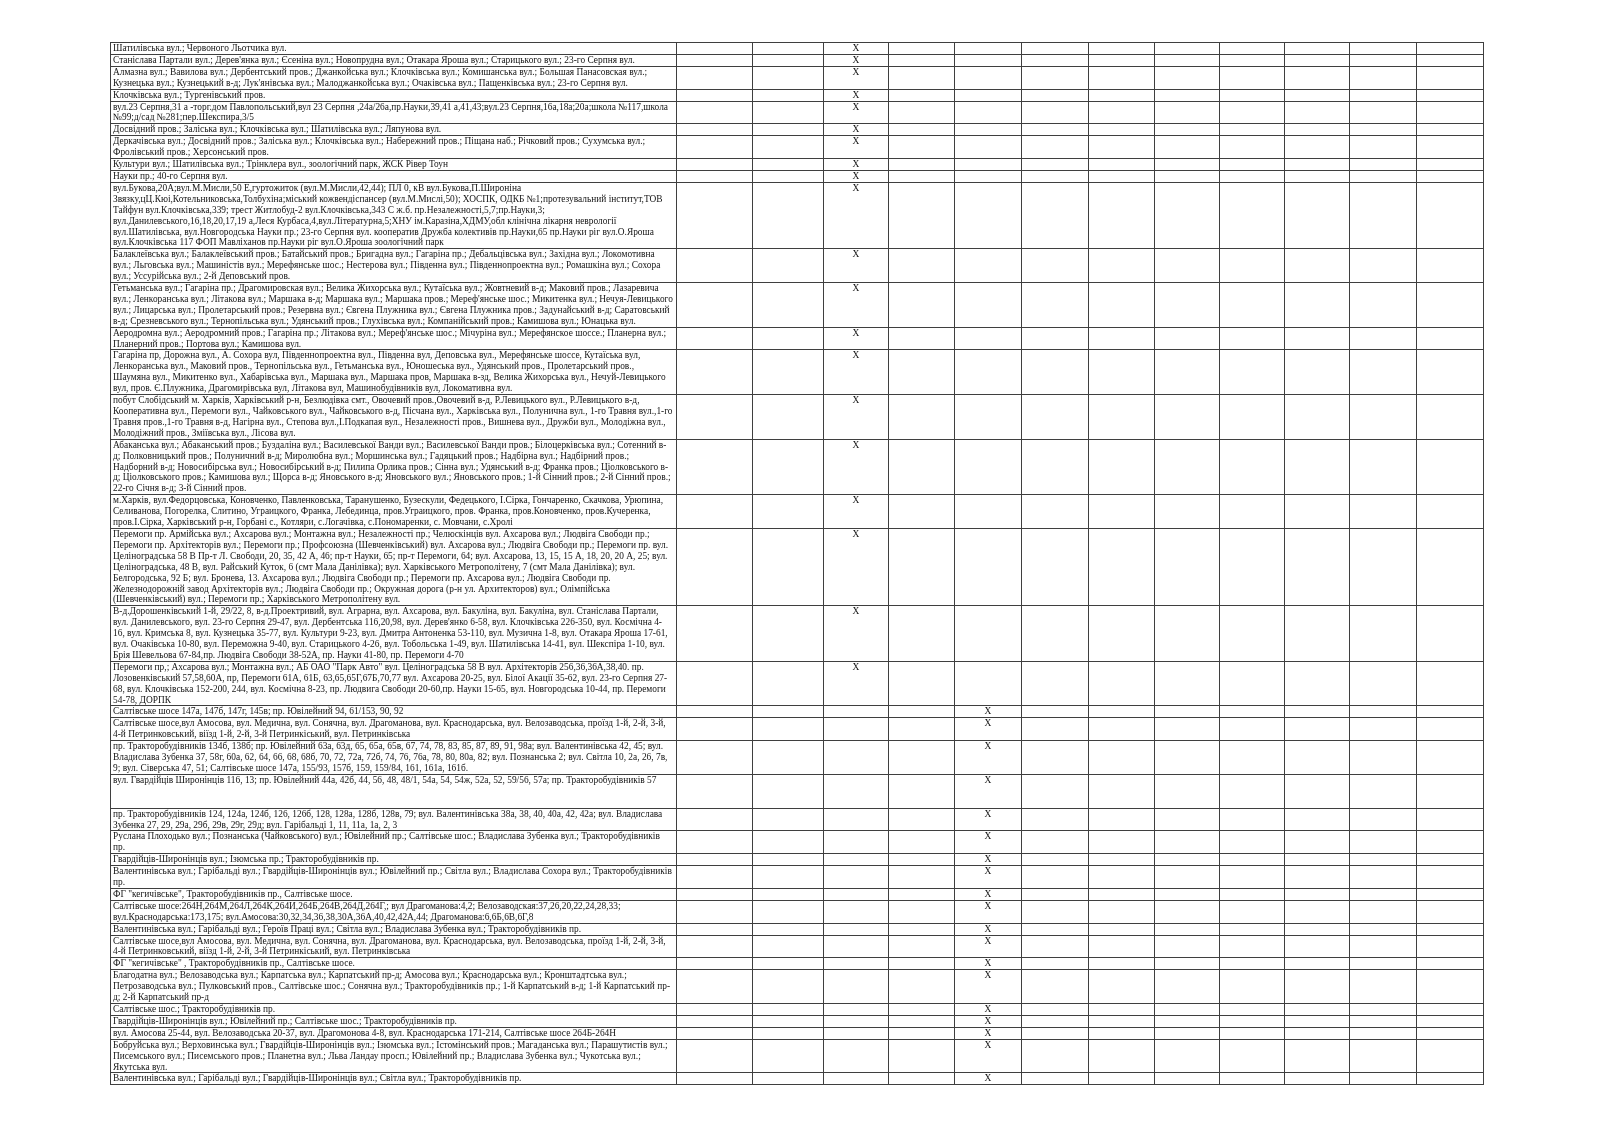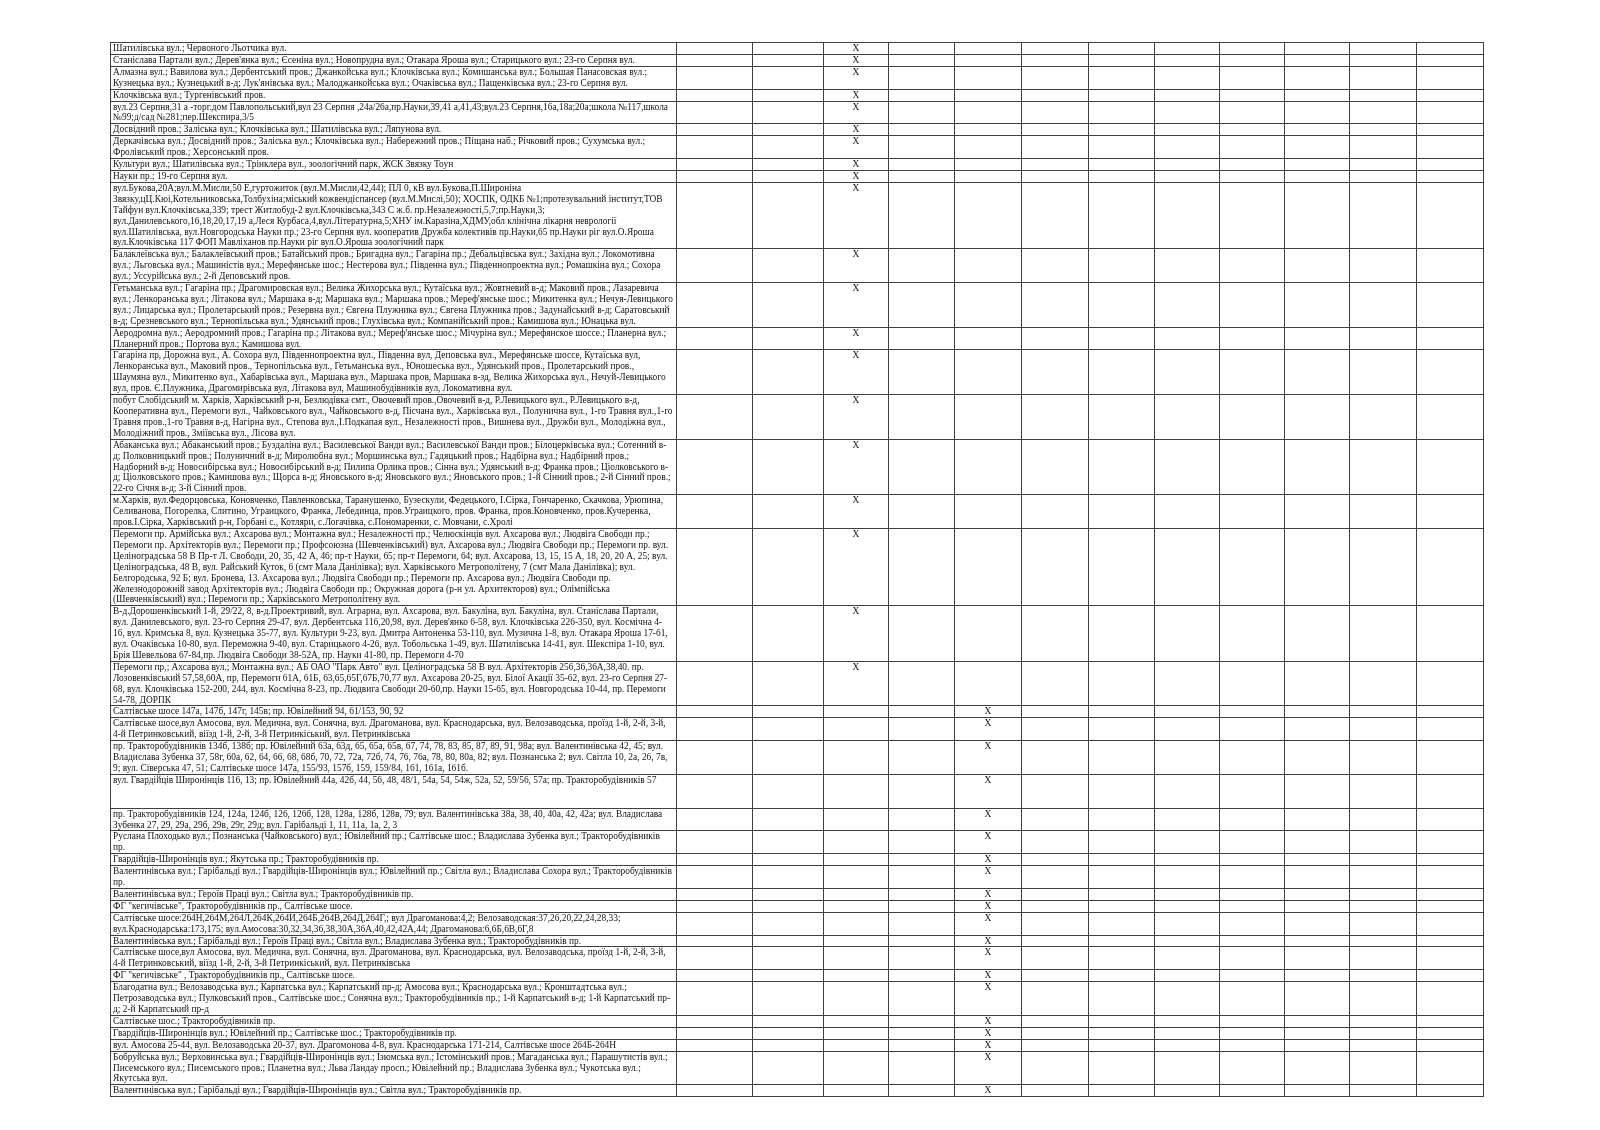--- a/index.html
+++ b/index.html
@@ -143,36 +143,36 @@
           <td class="chk"></td>
           <td class="chk"></td>
           <td class="chk"></td>
           <td class="chk"></td>
           <td class="chk"></td>
           <td class="chk"></td>
           <td class="chk"></td>
           <td class="chk"></td>
         </tr>
         <tr>
-          <td class="addr">Культури вул.; Шатилівська вул.; Трінклера вул., зоологічний парк, ЖСК Звязку Тоун</td>
-          <td class="chk"></td>
-          <td class="chk"></td>
-          <td class="chk">X</td>
-          <td class="chk"></td>
-          <td class="chk"></td>
-          <td class="chk"></td>
-          <td class="chk"></td>
-          <td class="chk"></td>
-          <td class="chk"></td>
-          <td class="chk"></td>
-          <td class="chk"></td>
-          <td class="chk"></td>
-        </tr>
-        <tr>
-          <td class="addr">Науки пр.; 19-го Серпня вул.</td>
+          <td class="addr">Культури вул.; Шатилівська вул.; Трінклера вул., зоологічний парк, ЖСК Рівер Тоун</td>
+          <td class="chk"></td>
+          <td class="chk"></td>
+          <td class="chk">X</td>
+          <td class="chk"></td>
+          <td class="chk"></td>
+          <td class="chk"></td>
+          <td class="chk"></td>
+          <td class="chk"></td>
+          <td class="chk"></td>
+          <td class="chk"></td>
+          <td class="chk"></td>
+          <td class="chk"></td>
+        </tr>
+        <tr>
+          <td class="addr">Науки пр.; 40-го Серпня вул.</td>
           <td class="chk"></td>
           <td class="chk"></td>
           <td class="chk">X</td>
           <td class="chk"></td>
           <td class="chk"></td>
           <td class="chk"></td>
           <td class="chk"></td>
           <td class="chk"></td>
           <td class="chk"></td>
           <td class="chk"></td>
@@ -428,51 +428,36 @@
           <td class="chk">X</td>
           <td class="chk"></td>
           <td class="chk"></td>
           <td class="chk"></td>
           <td class="chk"></td>
           <td class="chk"></td>
           <td class="chk"></td>
           <td class="chk"></td>
         </tr>
         <tr>
-          <td class="addr">Гвардійців-Широнінців вул.; Якутська пр.; Тракторобудівників пр.</td>
+          <td class="addr">Гвардійців-Широнінців вул.; Ізюмська пр.; Тракторобудівників пр.</td>
           <td class="chk"></td>
           <td class="chk"></td>
           <td class="chk"></td>
           <td class="chk"></td>
           <td class="chk">X</td>
           <td class="chk"></td>
           <td class="chk"></td>
           <td class="chk"></td>
           <td class="chk"></td>
           <td class="chk"></td>
           <td class="chk"></td>
           <td class="chk"></td>
         </tr>
         <tr>
           <td class="addr">Валентинівська вул.; Гарібальді вул.; Гвардійців-Широнінців вул.; Ювілейний пр.; Світла вул.; Владислава Сохора  вул.; Тракторобудівників пр.</td>
-          <td class="chk"></td>
-          <td class="chk"></td>
-          <td class="chk"></td>
-          <td class="chk"></td>
-          <td class="chk">X</td>
-          <td class="chk"></td>
-          <td class="chk"></td>
-          <td class="chk"></td>
-          <td class="chk"></td>
-          <td class="chk"></td>
-          <td class="chk"></td>
-          <td class="chk"></td>
-        </tr>
-        <tr>
-          <td class="addr">Валентинівська вул.; Героїв Праці вул.; Світла вул.; Тракторобудівників пр.</td>
           <td class="chk"></td>
           <td class="chk"></td>
           <td class="chk"></td>
           <td class="chk"></td>
           <td class="chk">X</td>
           <td class="chk"></td>
           <td class="chk"></td>
           <td class="chk"></td>
           <td class="chk"></td>
           <td class="chk"></td>

